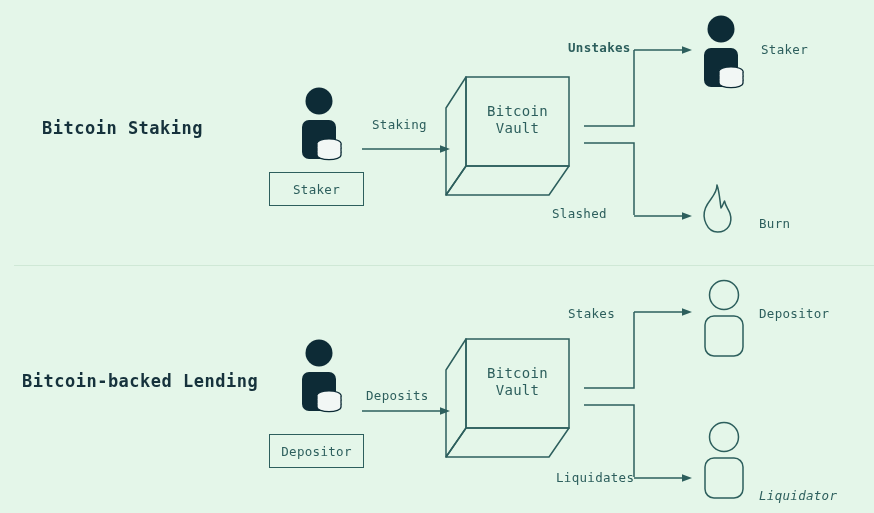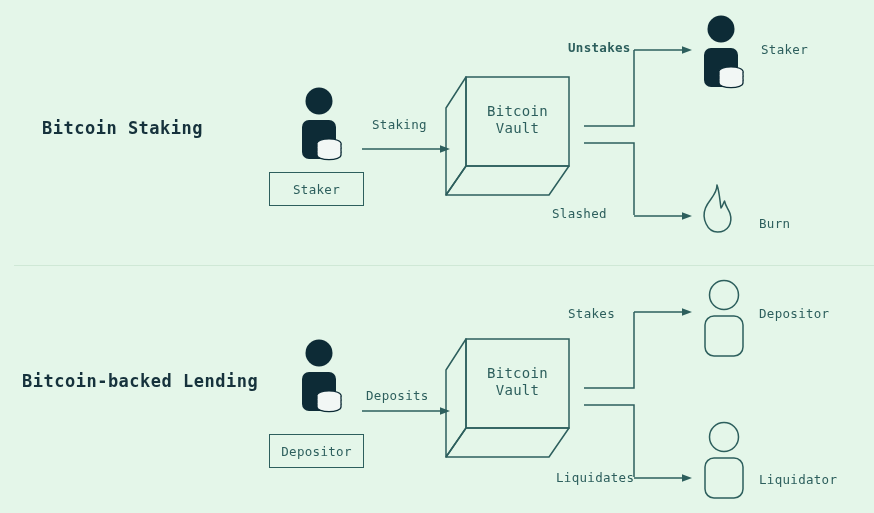--- a/index.html
+++ b/index.html
@@ -219,15 +219,15 @@
       <path d="M58 9 L48 5.2 L48 12.8 Z" fill="#2d5f5d"></path>
     </svg>
   </div>
 
   <div class="abs" style="left:700px;top:420px;width:48px;height:82px;">
     <svg width="48" height="82" viewBox="0 0 48 82">
       <circle cx="24" cy="17" r="14.5" fill="none" stroke="#2d5f5d" stroke-width="1.5"></circle>
       <rect x="5" y="38" width="38" height="40" rx="9" fill="none" stroke="#2d5f5d" stroke-width="1.5"></rect>
     </svg>
   </div>
-  <div class="abs node-label" style="left:759px;top:472px;">Liquidator</div>
+  <div class="abs node-label" style="left:759px;top:488px;font-style:italic;">Liquidator</div>
 
 </div>
 
 </body></html>

